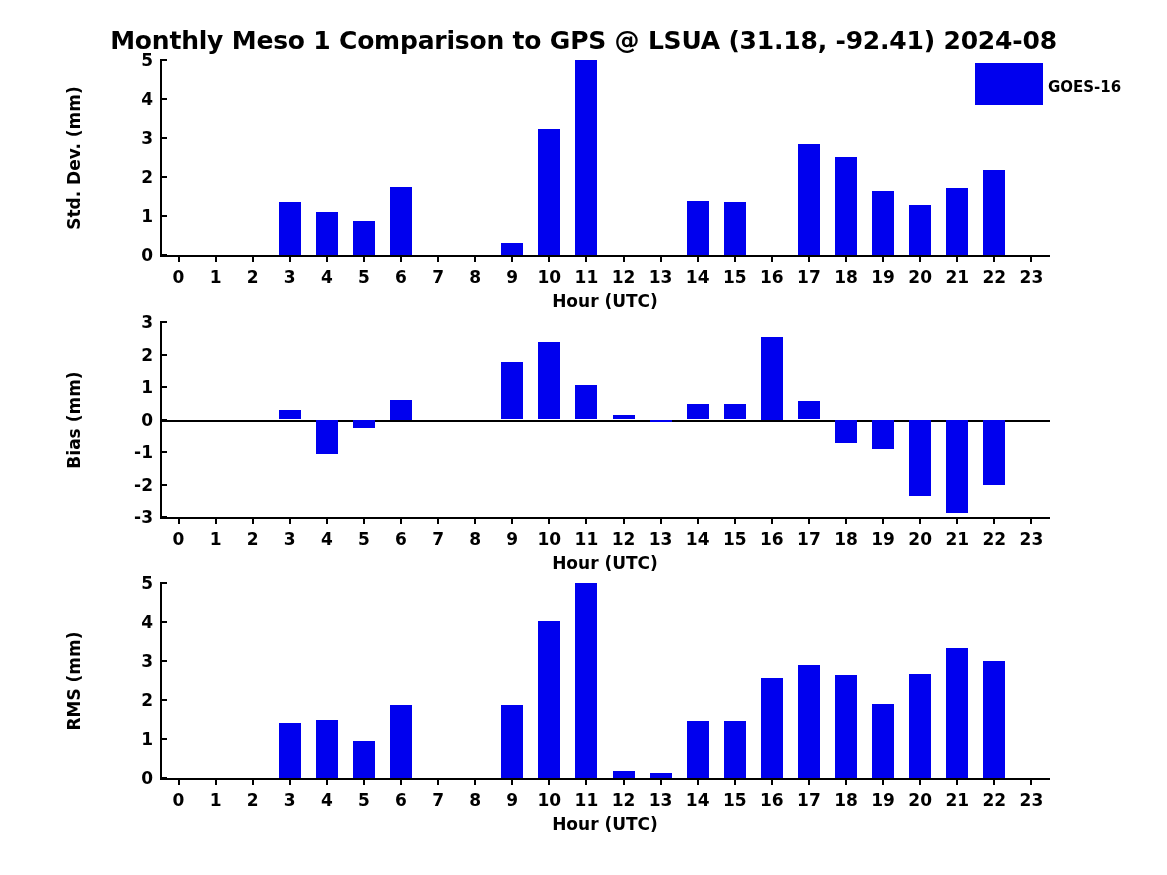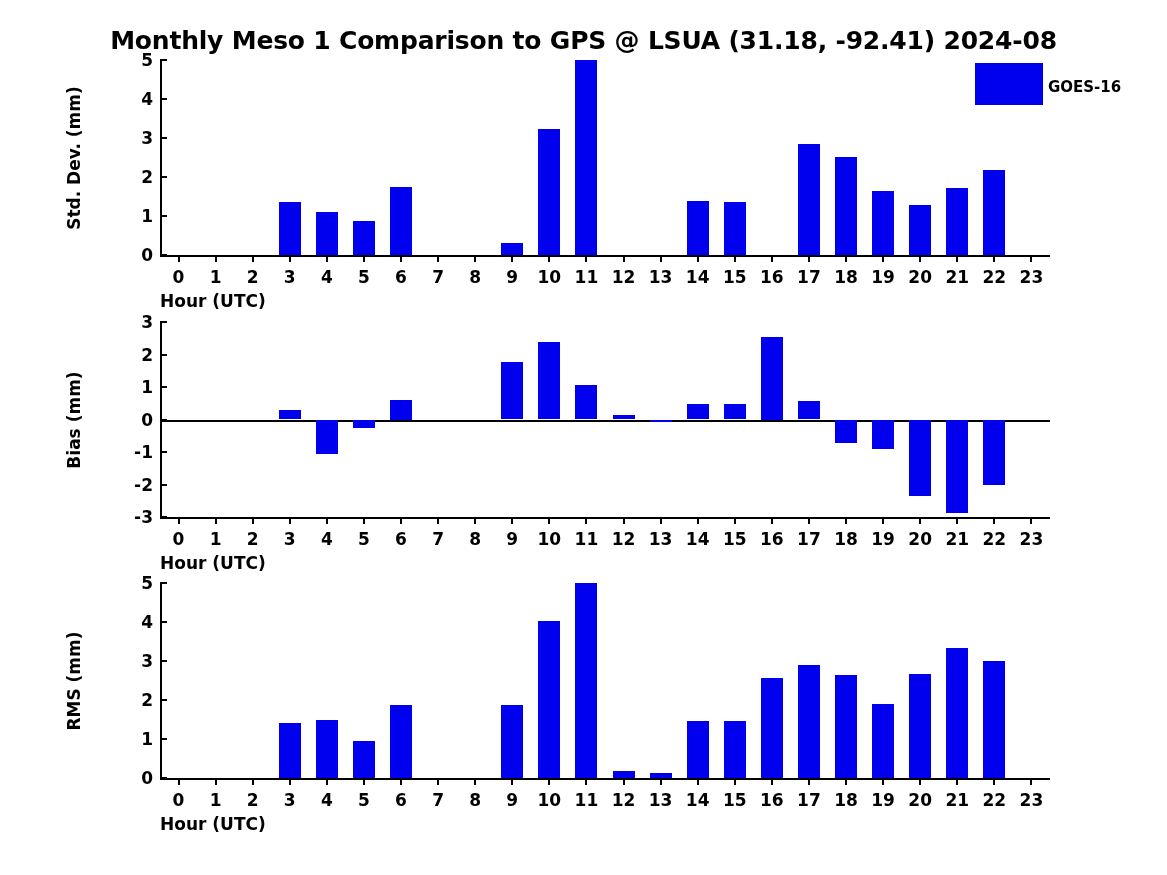--- a/index.html
+++ b/index.html
@@ -81,21 +81,21 @@
   .xtick-label {
     position: absolute;
     transform: translateX(-50%);
     font-size: 17px;
     font-weight: bold;
     white-space: nowrap;
   }
   .axis-title {
     position: absolute;
     width: 890px;
-    text-align: left;
+    text-align: center;
     font-size: 17px;
     font-weight: bold;
   }
   .y-axis-title {
     position: absolute;
     font-size: 17px;
     font-weight: bold;
     transform-origin: 0 0;
     transform: rotate(-90deg);
     white-space: nowrap;

